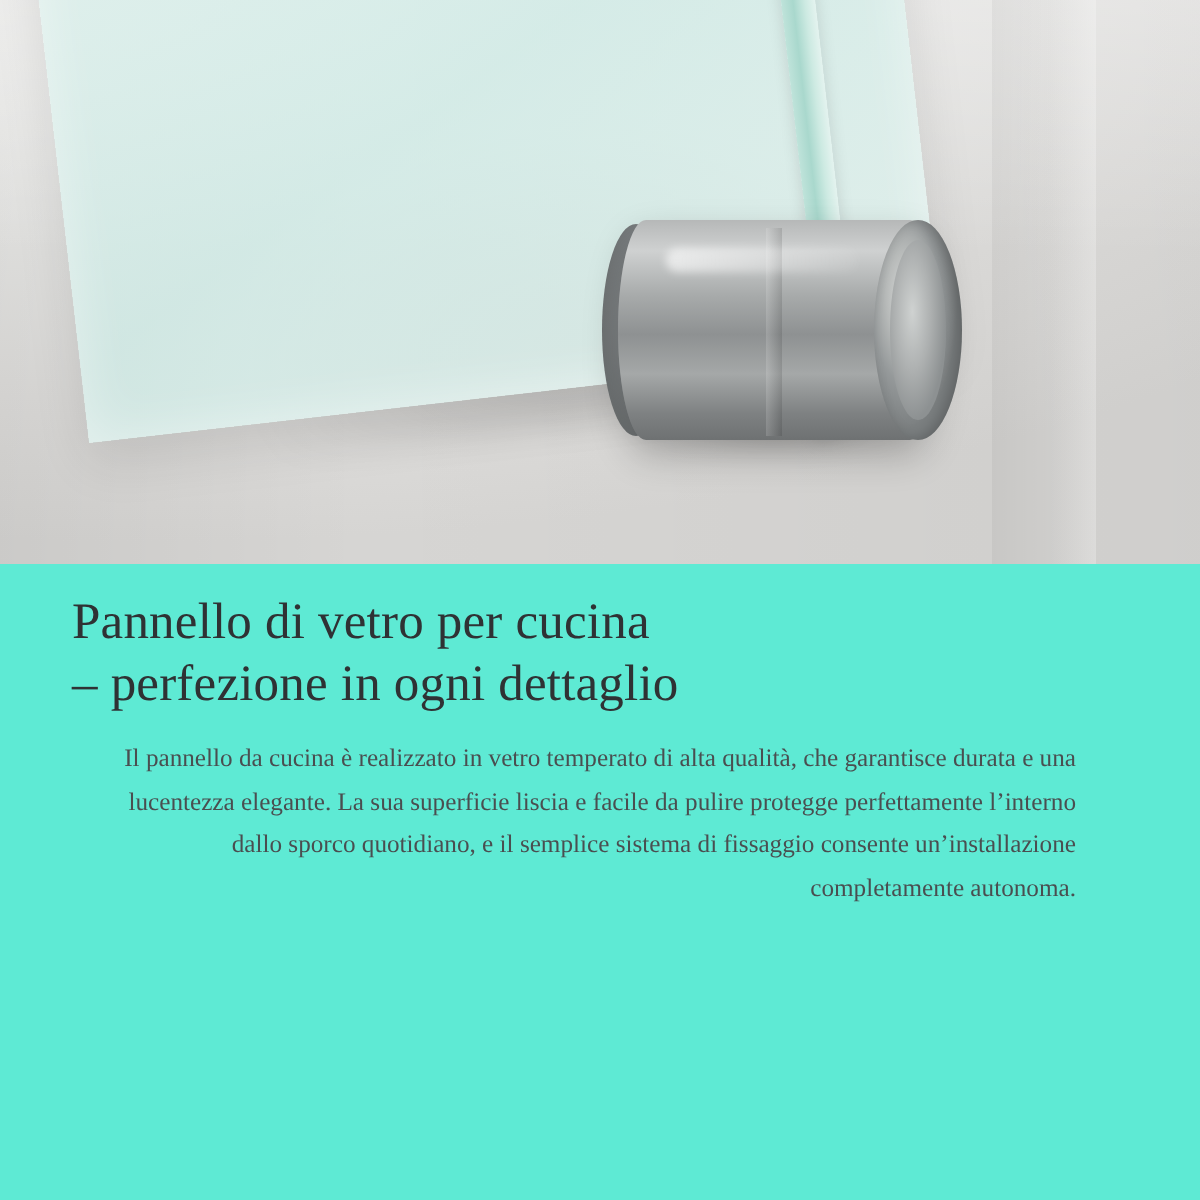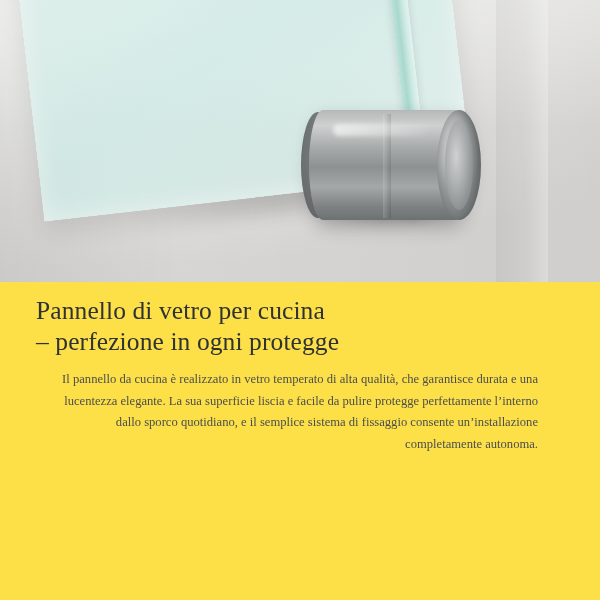--- a/index.html
+++ b/index.html
@@ -171,21 +171,21 @@
     filter: blur(5px);
   }
 
   
   .content {
     position: absolute;
     left: 0;
     top: 282px;
     width: 600px;
     height: 318px;
-    background: #fde047;
+    background: #5eead4;
   }
   .headline {
     margin: 0;
     padding: 13px 36px 0 36px;
     font-family: "Liberation Serif", serif;
     font-weight: 400;
     font-size: 25.5px;
     line-height: 31px;
     color: #2f3234;
     letter-spacing: 0.1px;
@@ -222,19 +222,19 @@
       <div class="groove"></div>
       <div class="spec"></div>
       <div class="cap"></div>
       <div class="cap-ring"></div>
     </div>
   </div>
 
   <div class="content">
     <h1 class="headline">
       <span>Pannello di vetro per cucina</span>
-      <span class="l2">– perfezione in ogni protegge</span>
+      <span class="l2">– perfezione in ogni dettaglio</span>
     </h1>
 
     <p class="body-copy">Il pannello da cucina è realizzato in vetro temperato di alta qualità, che garantisce durata e una lucentezza elegante. La sua superficie liscia e facile da pulire protegge perfettamente l’interno dallo sporco quotidiano, e il semplice sistema di fissaggio consente un’installazione completamente autonoma.</p>
 
   </div>
 </div>
 
 </body></html>

